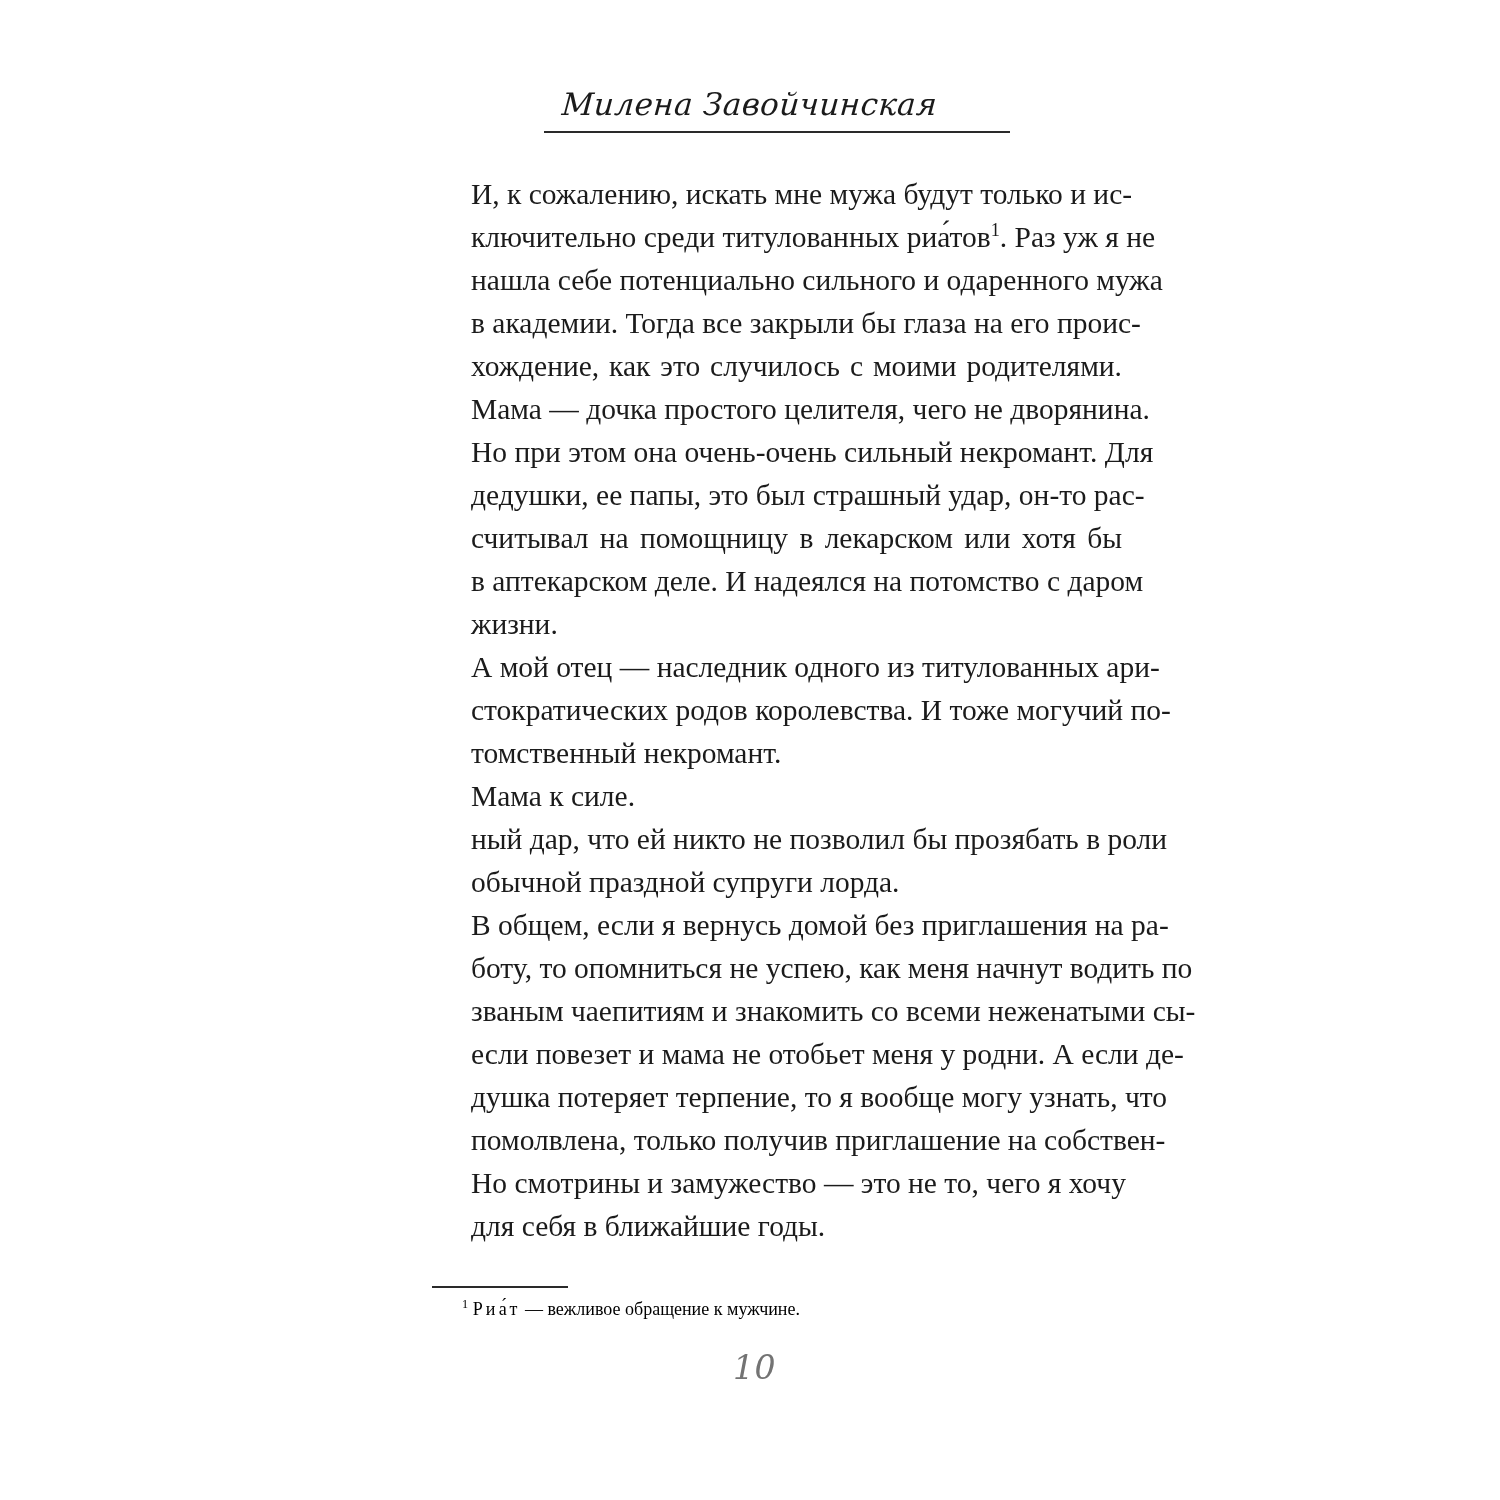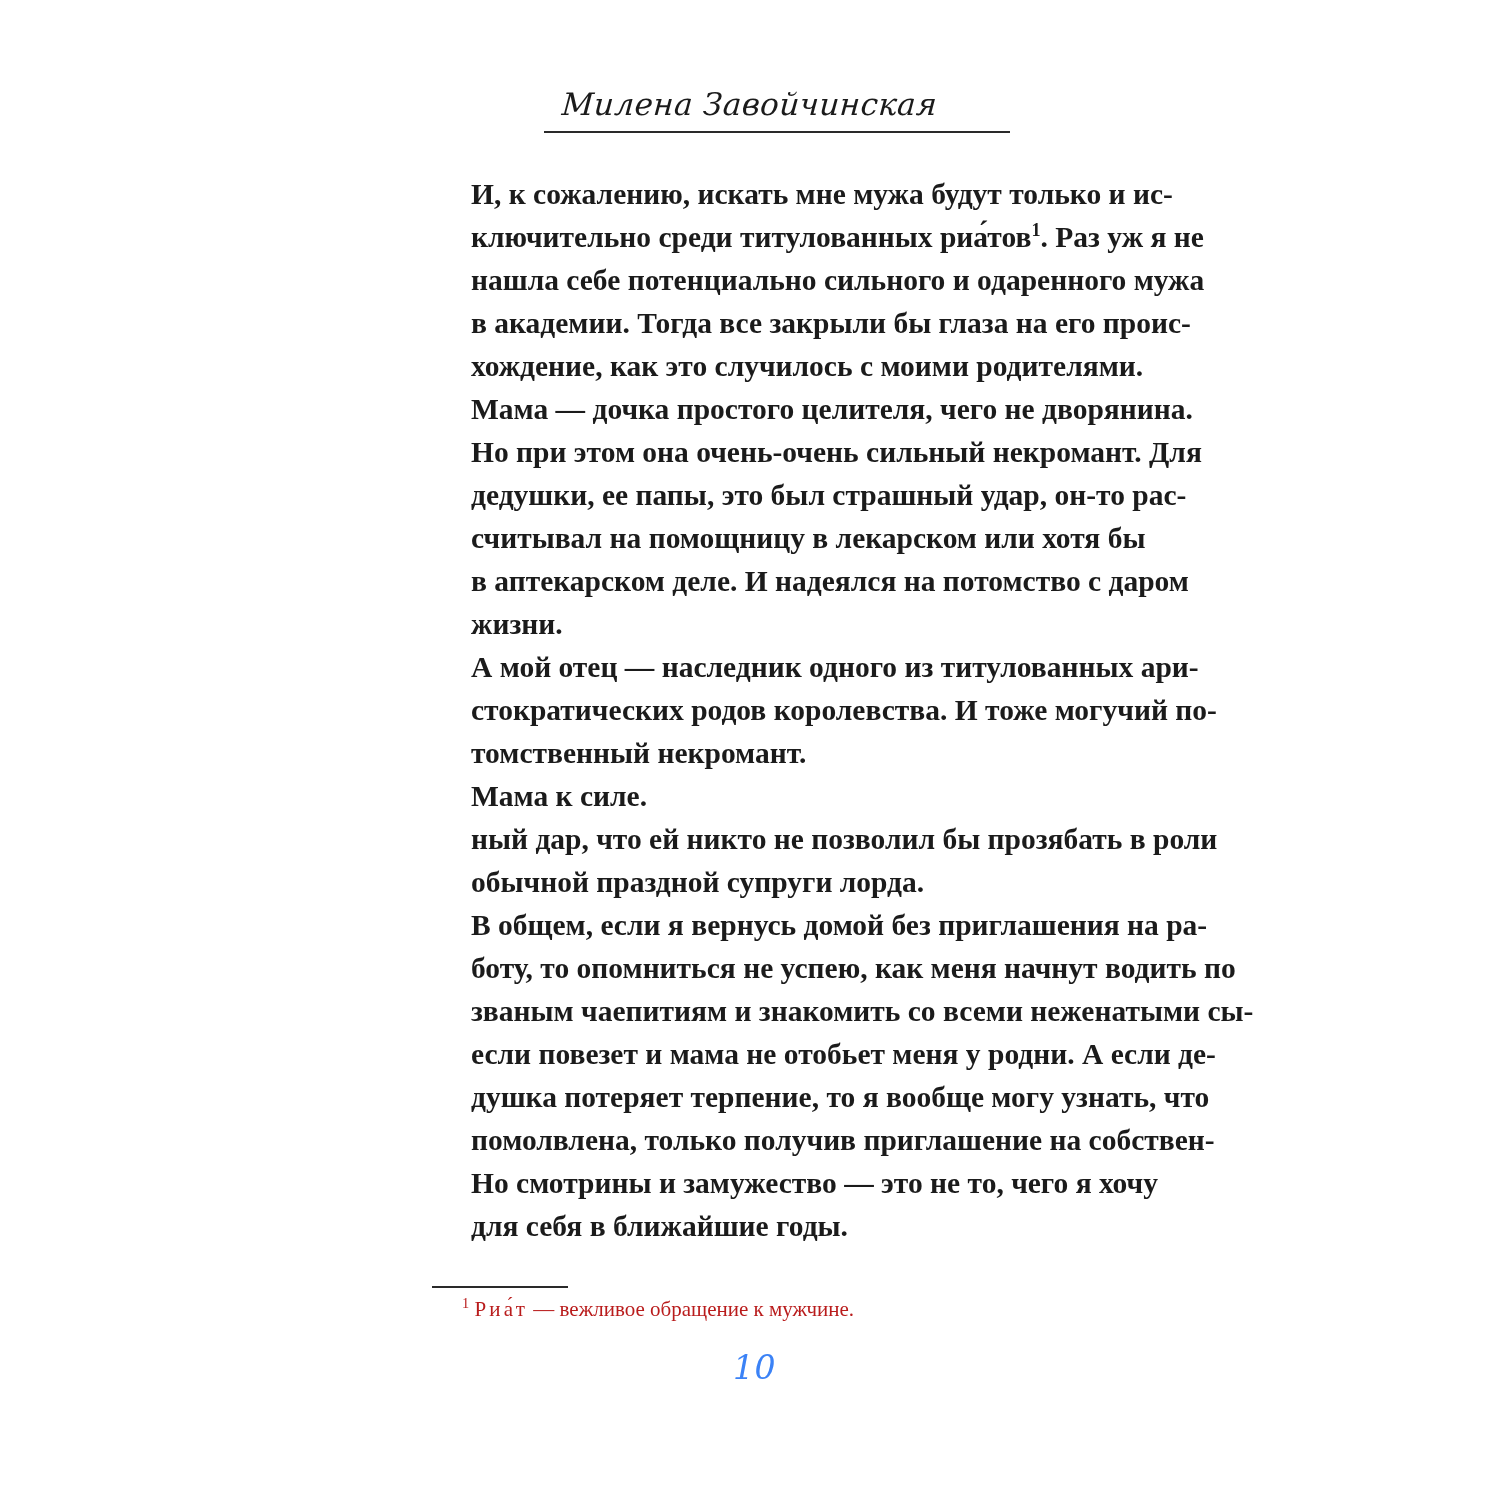--- a/index.html
+++ b/index.html
@@ -67,21 +67,20 @@
     margin: 0;
     text-indent: 41px;
   }
 
   
   .ln {
     display: block;
     text-align: justify;
     text-align-last: justify;
     white-space: nowrap;
-    font-weight: bold;
   }
   .ln.end {
     text-align-last: left;
     white-space: normal;
   }
   .ln.indent {
     text-indent: 41px;
   }
 
   sup.fn-ref {
@@ -98,23 +97,23 @@
     width: 136px;
     height: 0;
     border-top: 2px solid #2a2a2a;
   }
 
   .footnote {
     position: absolute;
     left: 430px;
     top: 1296px;
     width: 700px;
-    font-size: 21px;
+    font-size: 18px;
     line-height: 26px;
-    color: #b91c1c;
+    color: #000000;
     text-indent: 32px;
   }
 
   .footnote sup {
     font-size: 0.68em;
     vertical-align: super;
     line-height: 0;
   }
 
   .fn-term {
@@ -124,21 +123,21 @@
   
   .folio {
     position: absolute;
     left: 0;
     right: 0;
     top: 1348px;
     text-align: center;
     font-family: "DejaVu Serif", "Liberation Serif", serif;
     font-style: italic;
     font-size: 33px;
-    color: #3b82f6;
+    color: #737373;
     letter-spacing: 0.5px;
     padding-left: 9px;
   }
 </style>
 </head>
 <body>
 
 <div class="page">
 
   <div class="running-head">

